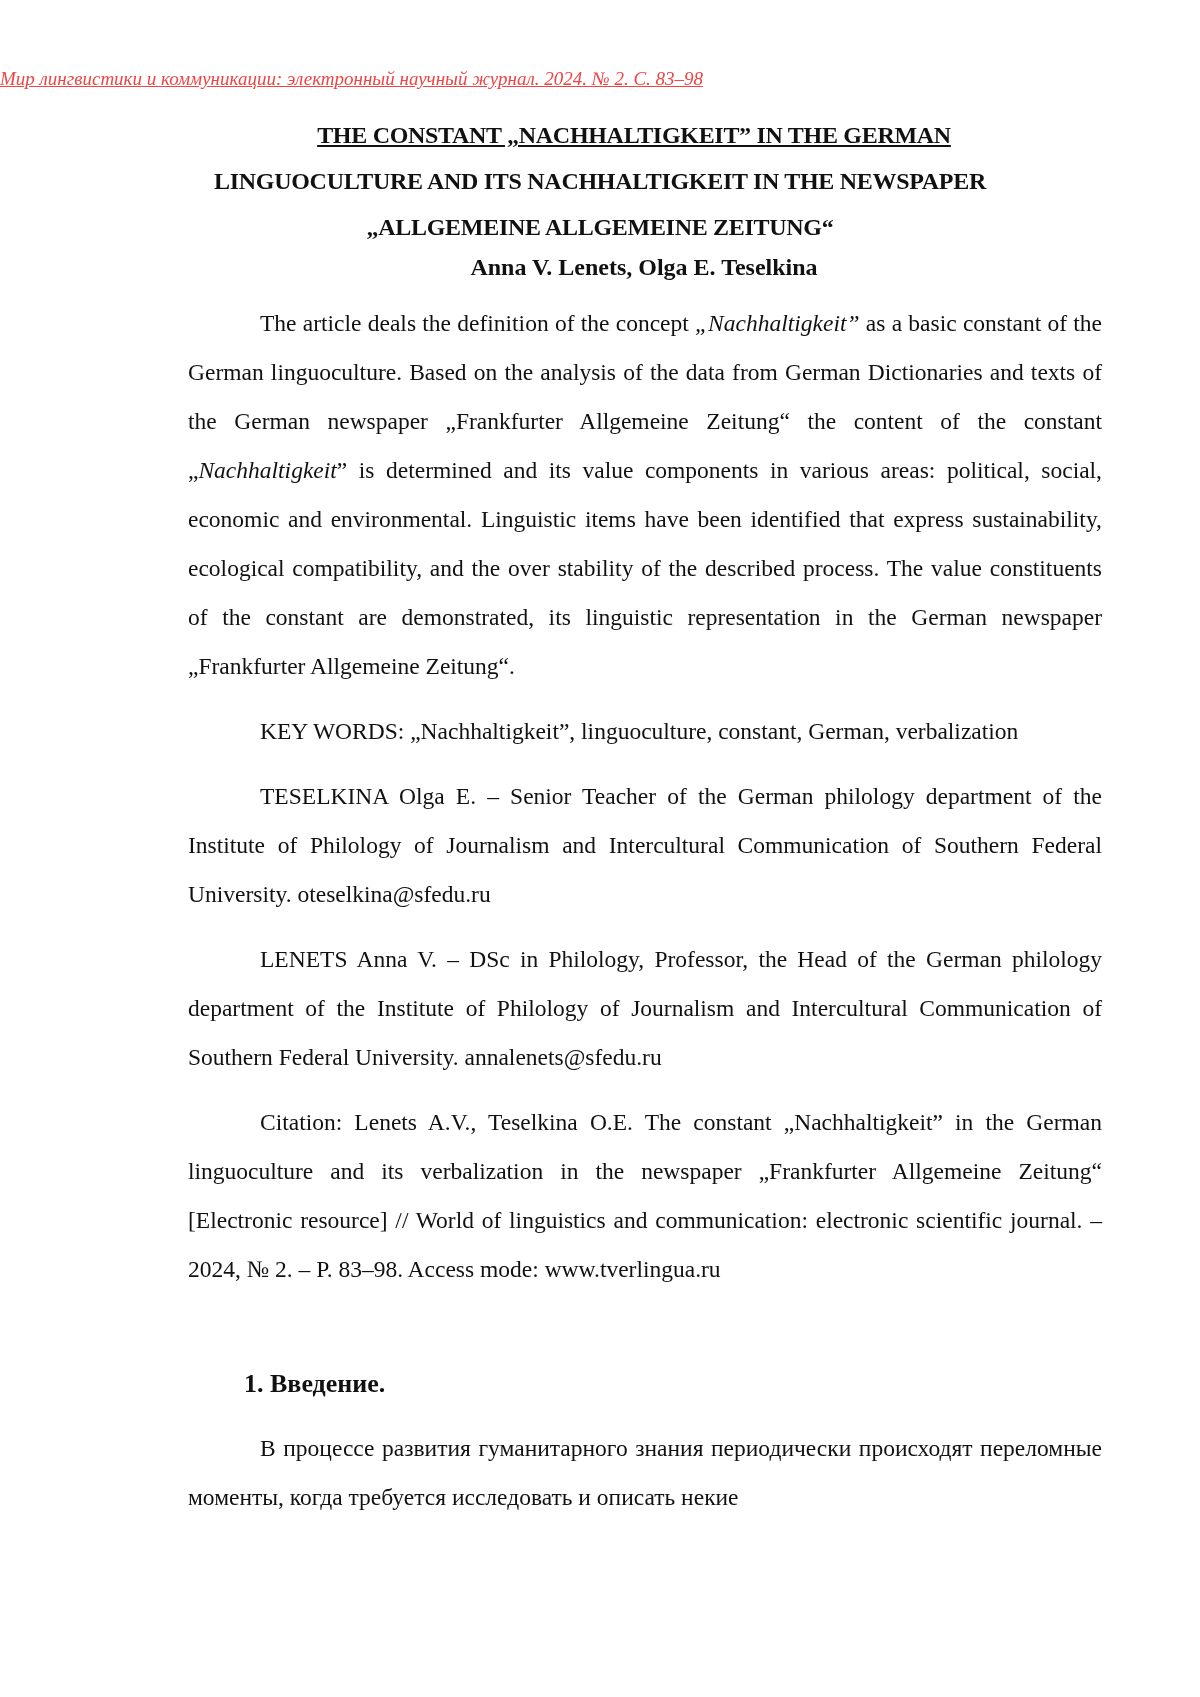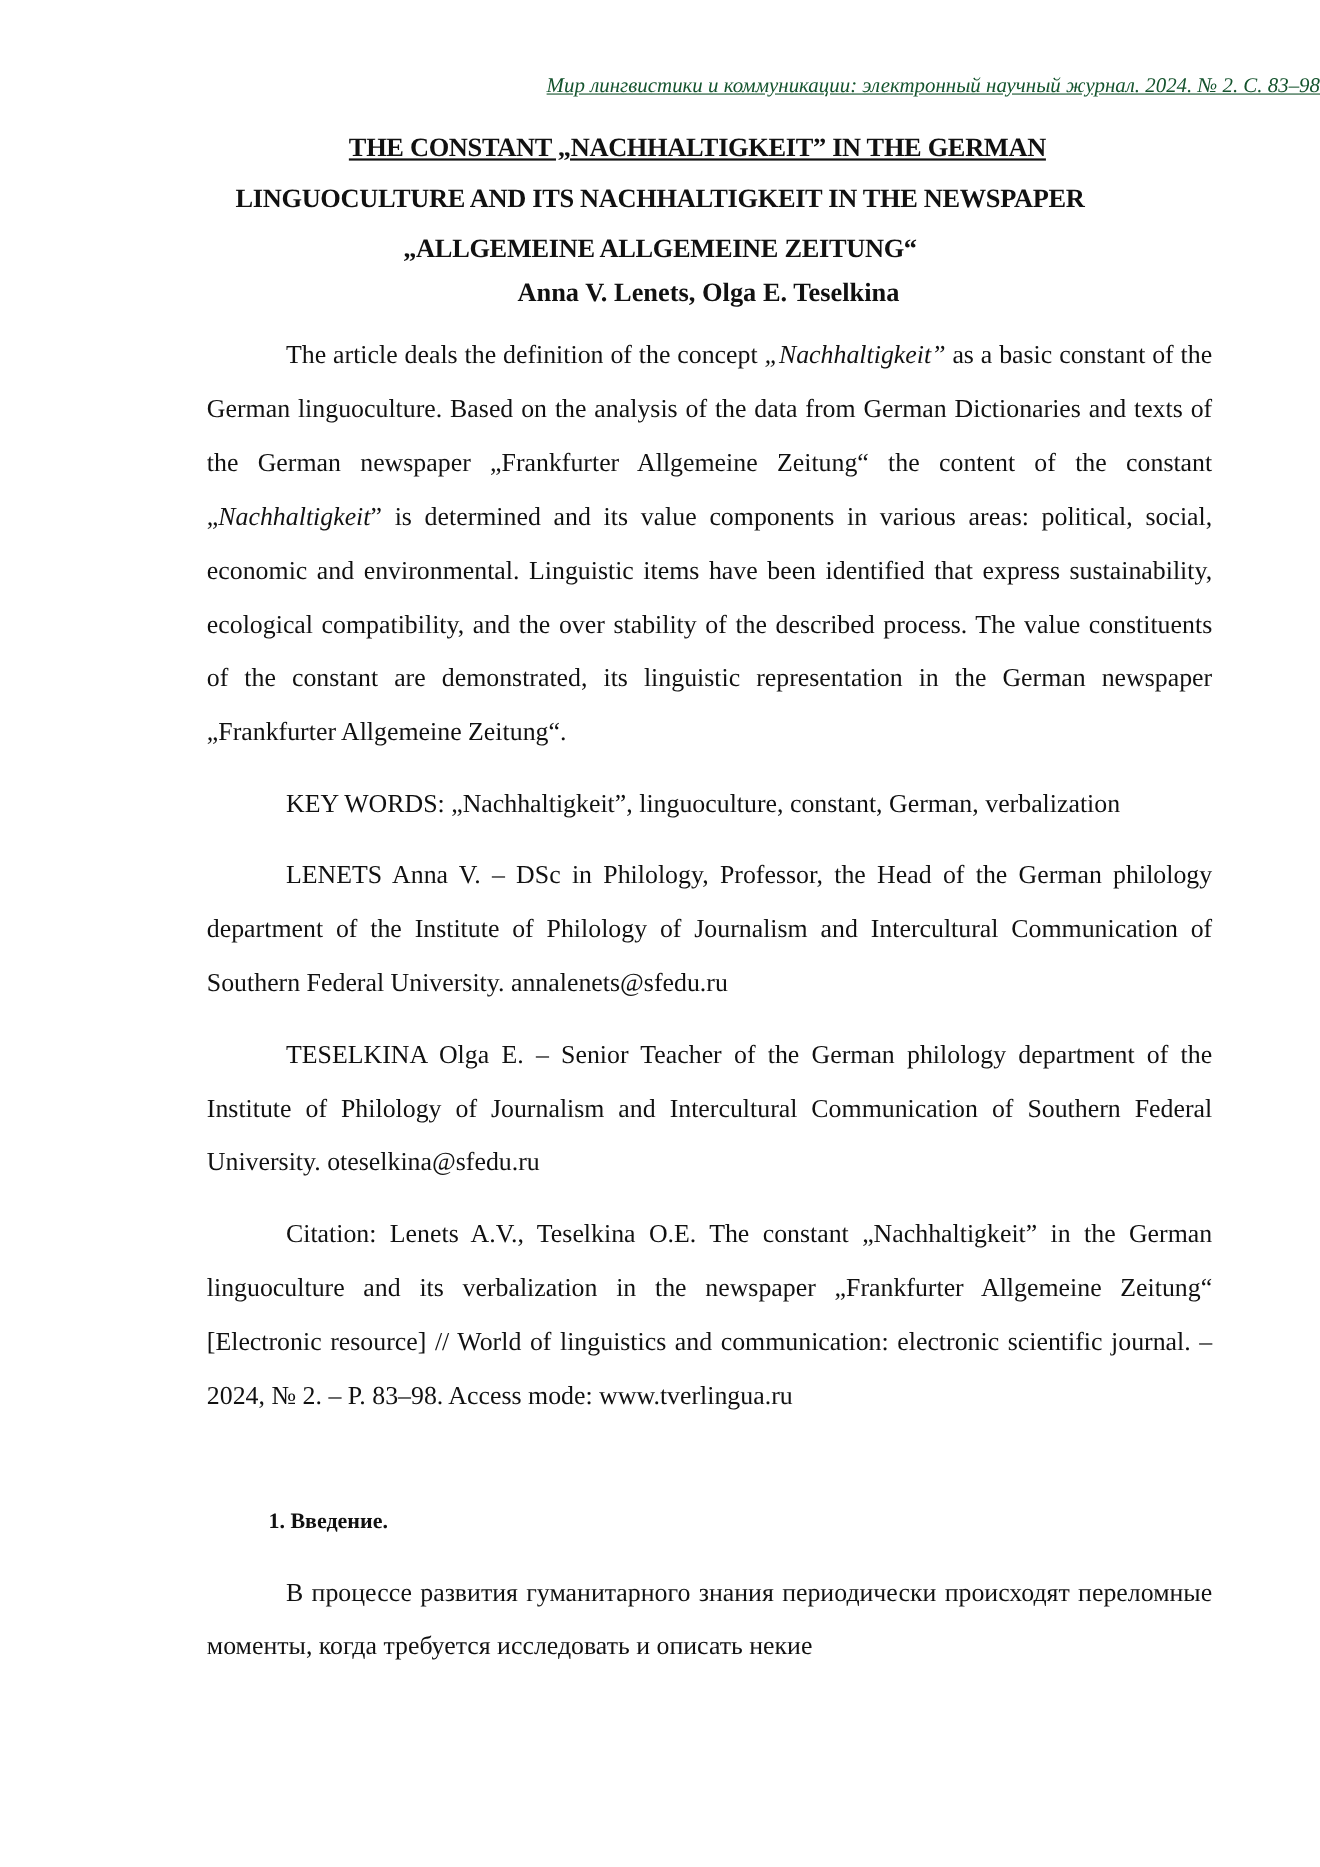--- a/index.html
+++ b/index.html
@@ -1,50 +1,50 @@
 <!DOCTYPE html>
 <html><head>
 <meta charset="utf-8">
 <style>
   html, body { margin: 0; padding: 0; background: #ffffff; }
   body { width: 1200px; height: 1697px; position: relative; overflow: hidden;
          font-family: "Liberation Serif", "DejaVu Serif", serif; color: #111111; }
   .page { position: absolute; left: 0; top: 0; width: 1200px; height: 1697px; }
-  .running-head { position: absolute; top: 68px; left: 0; width: 1200px; text-align: right;
-                  font-style: italic; font-size: 19px; text-decoration: underline; color: #14532d; }
+  .running-head { position: absolute; top: 68px; left: 0; width: 1200px; text-align: left;
+                  font-style: italic; font-size: 19px; text-decoration: underline; color: #ef4444; }
   .title { position: absolute; top: 112px; left: 160px; width: 880px; text-align: center;
            font-weight: bold; font-size: 24px; line-height: 46px; letter-spacing: -0.3px; }
   .title .l1 { display: block; padding-left: 68px; text-decoration: underline; }
   .title .l2, .title .l3 { display: block; }
   .authors { position: absolute; top: 254px; left: 0; width: 1200px; text-align: center;
              font-weight: bold; font-size: 24px; margin-left: 44px; }
   .body { position: absolute; top: 283px; left: 172px; width: 946px; font-size: 23.5px;
           line-height: 49px; text-align: justify; }
   .body p { margin: 16px; text-indent: 72px; }
   .body .gap { height: 49px; }
-  .body h2 { margin: 0; font-size: 20px; font-weight: bold; text-indent: 72px; line-height: 49px; }
+  .body h2 { margin: 0; font-size: 26px; font-weight: bold; text-indent: 72px; line-height: 49px; }
   em { font-style: italic; }
 </style>
 </head>
 <body>
 
 <div class="page">
   <div class="running-head">Мир лингвистики и коммуникации: электронный научный журнал. 2024. № 2. С. 83–98</div>
 
   <div class="title">
     <span class="l1">THE CONSTANT „NACHHALTIGKEIT” IN THE GERMAN</span>
     <span class="l2">LINGUOCULTURE AND ITS NACHHALTIGKEIT IN THE NEWSPAPER</span>
     <span class="l3">„ALLGEMEINE ALLGEMEINE ZEITUNG“</span>
   </div>
 
   <div class="authors">Anna V. Lenets, Olga E. Teselkina</div>
 
   <div class="body">
     <p><span>The article deals the definition of the concept </span><em>„Nachhaltigkeit”</em><span> as a basic constant of the German linguoculture. Based on the analysis of the data from German Dictionaries and texts of the German newspaper „Frankfurter Allgemeine Zeitung“ the content of the constant „</span><em>Nachhaltigkeit</em><span>” is determined and its value components in various areas: political, social, economic and environmental. Linguistic items have been identified that express sustainability, ecological compatibility, and the over stability of the described process. The value constituents of the constant are demonstrated, its linguistic representation in the German newspaper „Frankfurter Allgemeine Zeitung“.</span></p>
     <p>KEY WORDS: „Nachhaltigkeit”, linguoculture, constant, German, verbalization</p>
+    <p>TESELKINA Olga E. – Senior Teacher of the German philology department of the Institute of Philology of Journalism and Intercultural Communication of Southern Federal University. oteselkina@sfedu.ru</p>
     <p>LENETS Anna V. – DSc in Philology, Professor, the Head of the German philology department of the Institute of Philology of Journalism and Intercultural Communication of Southern Federal University. annalenets@sfedu.ru</p>
-    <p>TESELKINA Olga E. – Senior Teacher of the German philology department of the Institute of Philology of Journalism and Intercultural Communication of Southern Federal University. oteselkina@sfedu.ru</p>
     <p>Citation: Lenets A.V., Teselkina O.E. The constant „Nachhaltigkeit” in the German linguoculture and its verbalization in the newspaper „Frankfurter Allgemeine Zeitung“ [Electronic resource] // World of linguistics and communication: electronic scientific journal. – 2024, № 2. – P. 83–98. Access mode: www.tverlingua.ru</p>
     <div class="gap"></div>
     <h2>1. Введение.</h2>
     <p>В процессе развития гуманитарного знания периодически происходят переломные моменты, когда требуется исследовать и описать некие</p>
   </div>
 </div>
 
 </body></html>

